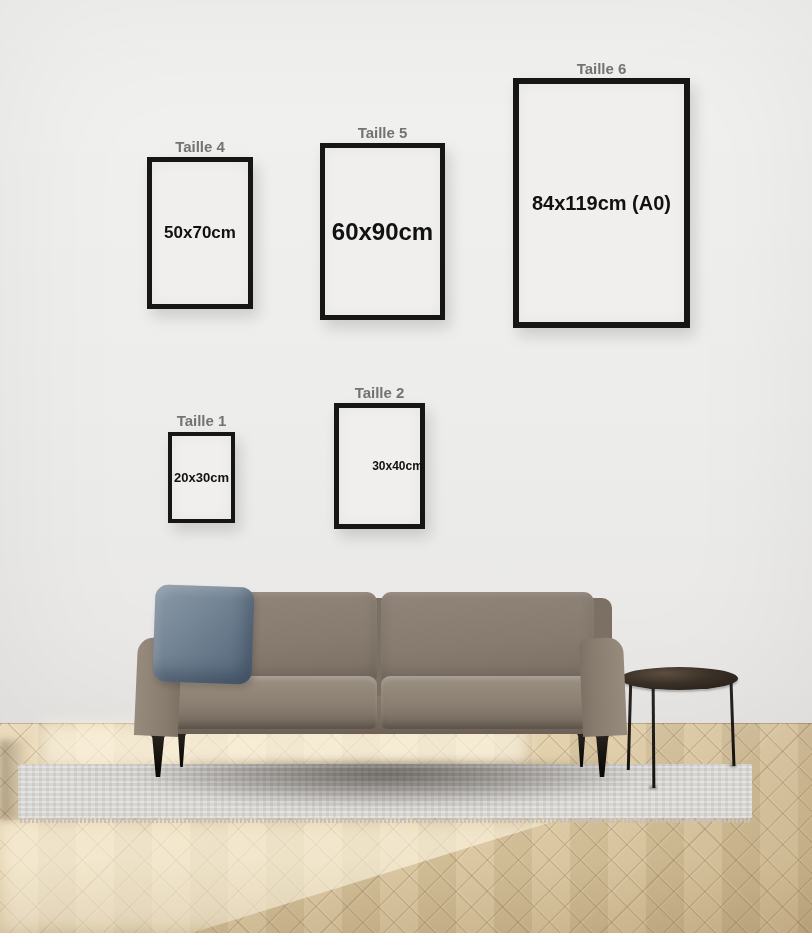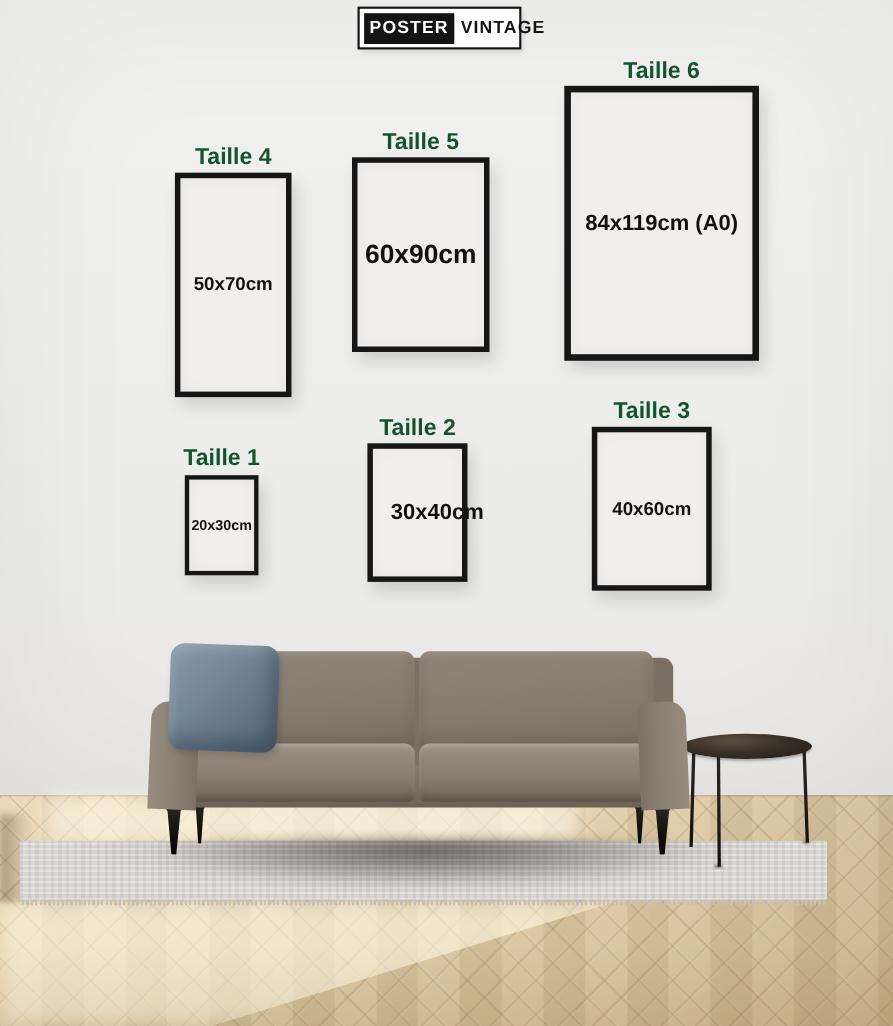--- a/index.html
+++ b/index.html
@@ -131,30 +131,30 @@
   
   .frame{
     position:absolute;box-sizing:border-box;background:#f0efee;
     border:5px solid #161616;
     box-shadow:5px 8px 14px rgba(0,0,0,0.14), inset 0 0 14px rgba(0,0,0,0.04);
     display:flex;align-items:center;justify-content:center;
   }
   .frame-label{
     position:absolute;bottom:100%;left:50%;transform:translateX(-50%);
     margin-bottom:7px;white-space:nowrap;
-    font-size:21px;font-weight:bold;color:#14532d;
+    font-size:15px;font-weight:bold;color:#737373;
   }
   .frame-dim{font-weight:bold;color:#111;white-space:nowrap;}
   .f-t1{left:168px;top:432px;width:67px;height:91px;border-width:4px;}
   .f-t1 .frame-dim{font-size:13px;}
   .f-t2{left:334px;top:403px;width:91px;height:126px;padding-left:36px;}
-  .f-t2 .frame-dim{font-size:20px;}
+  .f-t2 .frame-dim{font-size:12px;}
   .f-t3{left:538px;top:388px;width:109px;height:149px;}
   .f-t3 .frame-dim{font-size:17px;}
-  .f-t4{left:159px;top:157px;width:106px;height:204px;}
+  .f-t4{left:147px;top:157px;width:106px;height:152px;}
   .f-t4 .frame-dim{font-size:17px;}
   .f-t5{left:320px;top:143px;width:125px;height:177px;}
   .f-t5 .frame-dim{font-size:24px;}
   .f-t6{left:513px;top:78px;width:177px;height:250px;border-width:6px;}
   .f-t6 .frame-dim{font-size:20px;}
 
   
   .logo{
     position:absolute;left:325px;top:6px;width:149px;height:39px;box-sizing:border-box;
     background:#ffffff;border:2px solid #141414;
@@ -169,24 +169,20 @@
     color:#141414;font-weight:bold;font-size:16px;letter-spacing:1px;margin-left:6px;line-height:1;
   }
 </style>
 </head>
 <body>
 
 <div class="scene">
 
   <div class="wall"></div>
 
-  <div class="logo">
-    <span class="logo-left">POSTER</span>
-    <span class="logo-right">VINTAGE</span>
-  </div>
 
   <div class="frame f-t4">
     <div class="frame-label">Taille 4</div>
     <div class="frame-dim">50x70cm</div>
   </div>
 
   <div class="frame f-t5">
     <div class="frame-label">Taille 5</div>
     <div class="frame-dim">60x90cm</div>
   </div>
@@ -199,24 +195,20 @@
   <div class="frame f-t1">
     <div class="frame-label">Taille 1</div>
     <div class="frame-dim">20x30cm</div>
   </div>
 
   <div class="frame f-t2">
     <div class="frame-label">Taille 2</div>
     <div class="frame-dim">30x40cm</div>
   </div>
 
-  <div class="frame f-t3">
-    <div class="frame-label">Taille 3</div>
-    <div class="frame-dim">40x60cm</div>
-  </div>
 
   <div class="floor"></div>
   <div class="floor-light-strip"></div>
   <div class="floor-light-lower"></div>
   <div class="floor-right-shade"></div>
   <div class="floor-edge-shadow"></div>
 
   <div class="rug"></div>
   <div class="sofa-shadow"></div>
 

